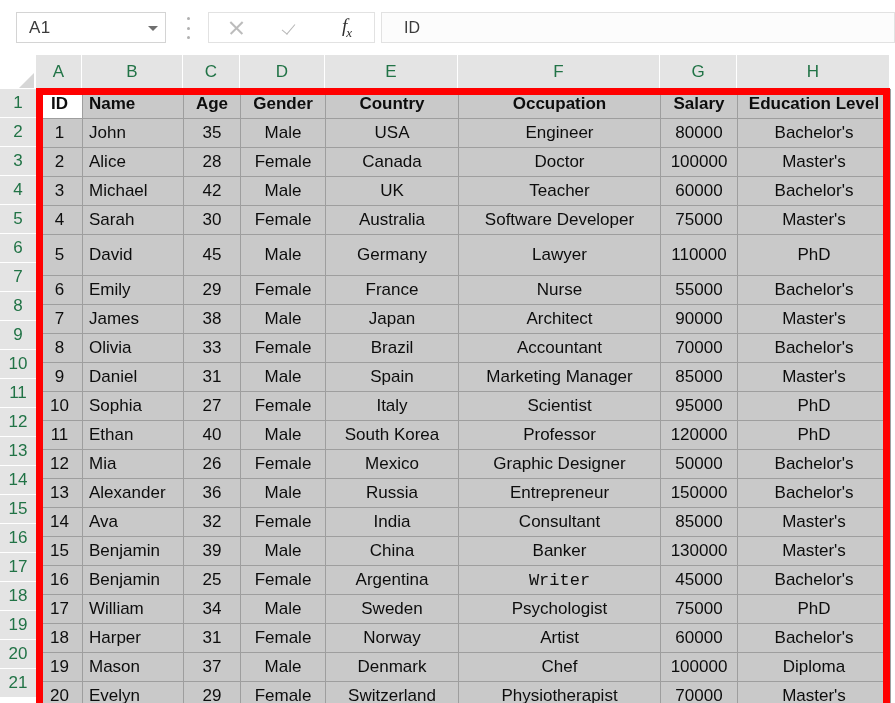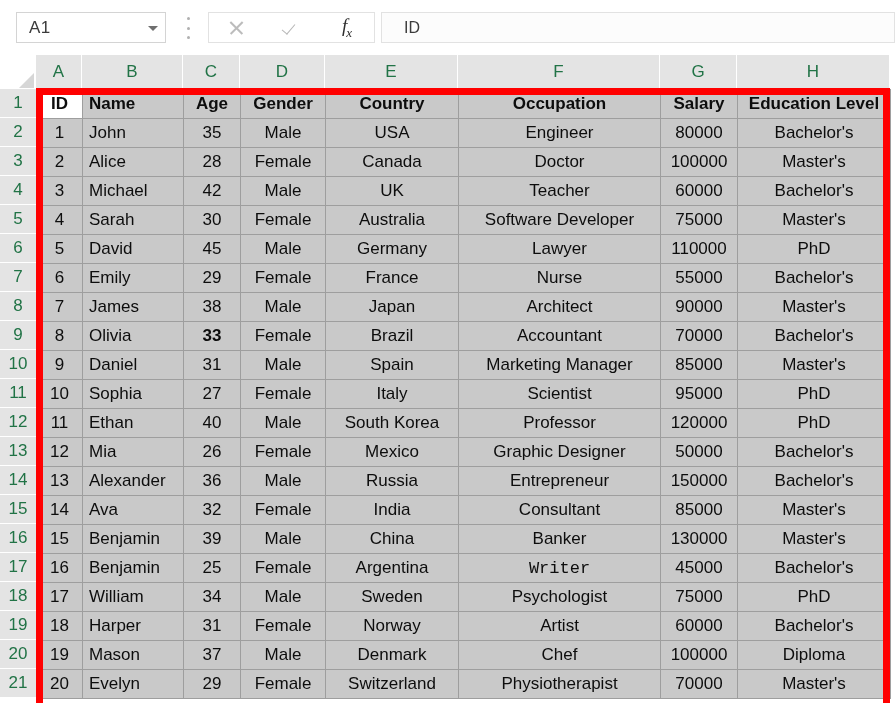--- a/index.html
+++ b/index.html
@@ -301,21 +301,21 @@
           <td class="al-left" style="width: 101px; height: 29px;">Sarah</td>
           <td class="al-center" style="width: 57px; height: 29px;">30</td>
           <td class="al-center" style="width: 85px; height: 29px;">Female</td>
           <td class="al-center" style="width: 133px; height: 29px;">Australia</td>
           <td class="al-center" style="width: 202px; height: 29px;">Software Developer</td>
           <td class="al-center" style="width: 77px; height: 29px;">75000</td>
           <td class="al-center" style="width: 153px; height: 29px;">Master's</td>
         </tr>
         <tr>
           <td class="al-center" style="width: 46px; height: 29px;">5</td>
-          <td class="al-left" style="width: 101px; height: 29px;">David</td>
+          <td class="al-left" style="width: 101px; height: 41px;">David</td>
           <td class="al-center" style="width: 57px; height: 29px;">45</td>
           <td class="al-center" style="width: 85px; height: 29px;">Male</td>
           <td class="al-center" style="width: 133px; height: 29px;">Germany</td>
           <td class="al-center" style="width: 202px; height: 29px;">Lawyer</td>
           <td class="al-center" style="width: 77px; height: 16px;">110000</td>
           <td class="al-center" style="width: 153px; height: 29px;">PhD</td>
         </tr>
         <tr>
           <td class="al-center" style="width: 46px; height: 29px;">6</td>
           <td class="al-left" style="width: 101px; height: 29px;">Emily</td>
@@ -332,21 +332,21 @@
           <td class="al-center" style="width: 57px; height: 29px;">38</td>
           <td class="al-center" style="width: 85px; height: 29px;">Male</td>
           <td class="al-center" style="width: 133px; height: 29px;">Japan</td>
           <td class="al-center" style="width: 202px; height: 29px;">Architect</td>
           <td class="al-center" style="width: 77px; height: 29px;">90000</td>
           <td class="al-center" style="width: 153px; height: 29px;">Master's</td>
         </tr>
         <tr>
           <td class="al-center" style="width: 46px; height: 29px;">8</td>
           <td class="al-left" style="width: 101px; height: 29px;">Olivia</td>
-          <td class="al-center" style="width: 57px; height: 29px; font-weight: bold;">33</td>
+          <td class="al-center" style="width: 57px; height: 29px;">33</td>
           <td class="al-center" style="width: 85px; height: 29px;">Female</td>
           <td class="al-center" style="width: 133px; height: 29px;">Brazil</td>
           <td class="al-center" style="width: 202px; height: 29px;">Accountant</td>
           <td class="al-center" style="width: 77px; height: 29px;">70000</td>
           <td class="al-center" style="width: 153px; height: 29px;">Bachelor's</td>
         </tr>
         <tr>
           <td class="al-center" style="width: 46px; height: 29px;">9</td>
           <td class="al-left" style="width: 101px; height: 29px;">Daniel</td>
           <td class="al-center" style="width: 57px; height: 29px;">31</td>

